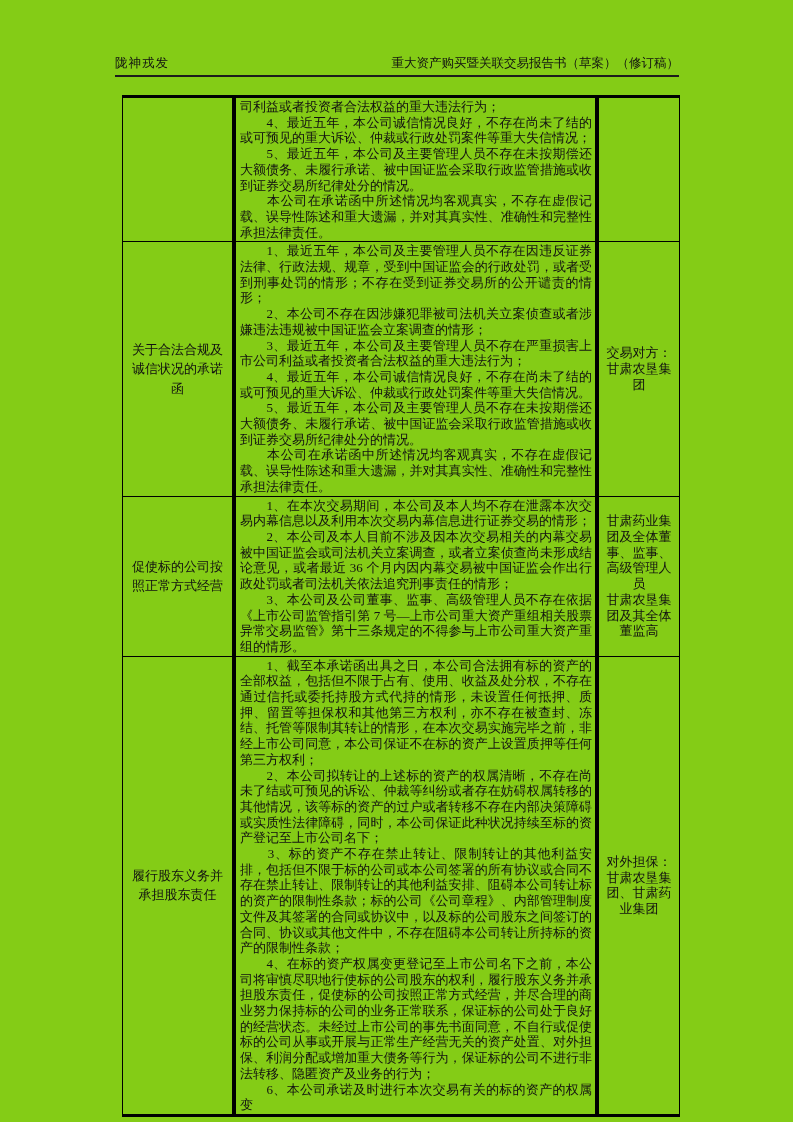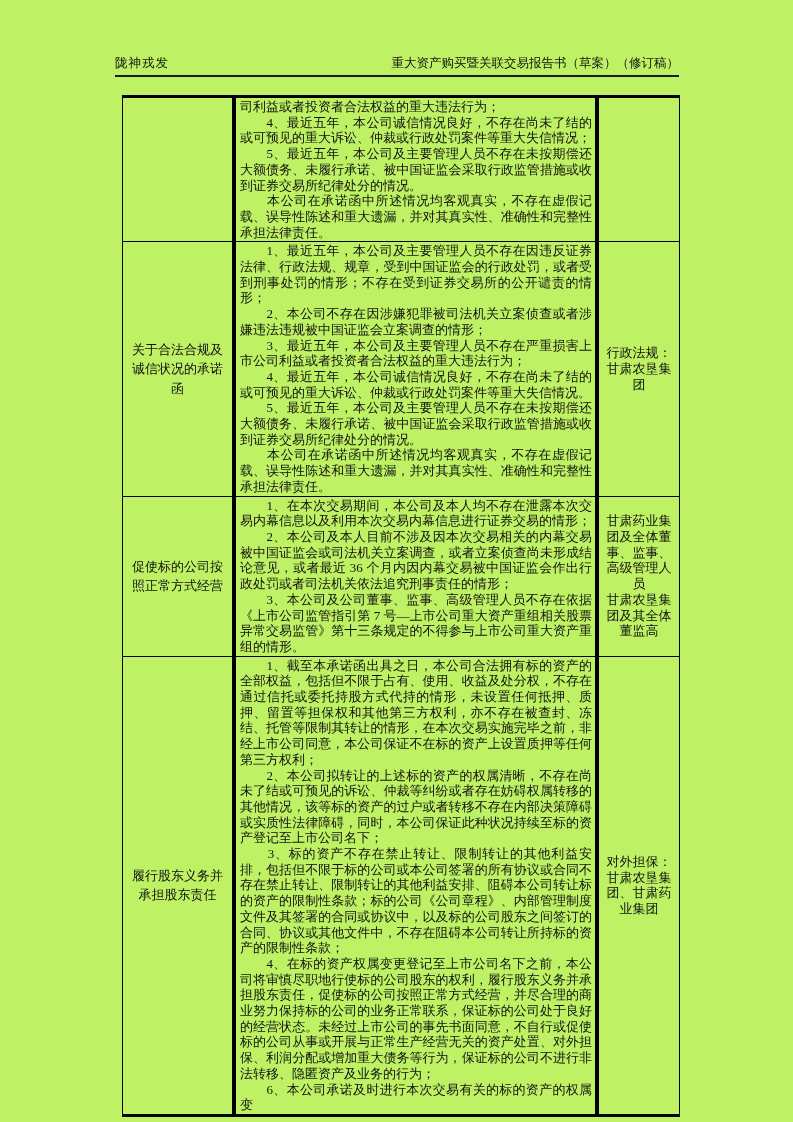--- a/index.html
+++ b/index.html
@@ -2,21 +2,21 @@
 <html><head>
 <meta charset="utf-8">
 <style>
   * { margin: 0; padding: 0; box-sizing: border-box; }
   html, body { background: #888; }
   .page {
     position: relative;
     width: 793px;
     height: 1122px;
     margin: 0 auto;
-    background: #bef264;
+    background: #84cc16;
     color: #111;
     font-family: "Liberation Serif", "DejaVu Serif", serif;
     overflow: hidden;
   }
   
   .header {
     position: absolute;
     left: 115px;
     top: 56px;
     width: 564px;
@@ -119,21 +119,21 @@
       <div class="cell cell-label">
         <span>关于合法合规及诚信状况的承诺函</span>
       </div>
       <div class="cell cell-content">　　1、最近五年，本公司及主要管理人员不存在因违反证券法律、行政法规、规章，受到中国证监会的行政处罚，或者受到刑事处罚的情形；不存在受到证券交易所的公开谴责的情形；
 　　2、本公司不存在因涉嫌犯罪被司法机关立案侦查或者涉嫌违法违规被中国证监会立案调查的情形；
 　　3、最近五年，本公司及主要管理人员不存在严重损害上市公司利益或者投资者合法权益的重大违法行为；
 　　4、最近五年，本公司诚信情况良好，不存在尚未了结的或可预见的重大诉讼、仲裁或行政处罚案件等重大失信情况。
 　　5、最近五年，本公司及主要管理人员不存在未按期偿还大额债务、未履行承诺、被中国证监会采取行政监管措施或收到证券交易所纪律处分的情况。
 　　本公司在承诺函中所述情况均客观真实，不存在虚假记载、误导性陈述和重大遗漏，并对其真实性、准确性和完整性承担法律责任。</div>
       <div class="cell cell-party">
-        <span>行政法规：甘肃农垦集团</span>
+        <span>交易对方：甘肃农垦集团</span>
       </div>
     </div>
 
     <div class="t-row r3">
       <div class="cell cell-label">
         <span>促使标的公司按照正常方式经营</span>
       </div>
       <div class="cell cell-content">　　1、在本次交易期间，本公司及本人均不存在泄露本次交易内幕信息以及利用本次交易内幕信息进行证券交易的情形；
 　　2、本公司及本人目前不涉及因本次交易相关的内幕交易被中国证监会或司法机关立案调查，或者立案侦查尚未形成结论意见，或者最近 36 个月内因内幕交易被中国证监会作出行政处罚或者司法机关依法追究刑事责任的情形；
 　　3、本公司及公司董事、监事、高级管理人员不存在依据《上市公司监管指引第 7 号—上市公司重大资产重组相关股票异常交易监管》第十三条规定的不得参与上市公司重大资产重组的情形。</div>

